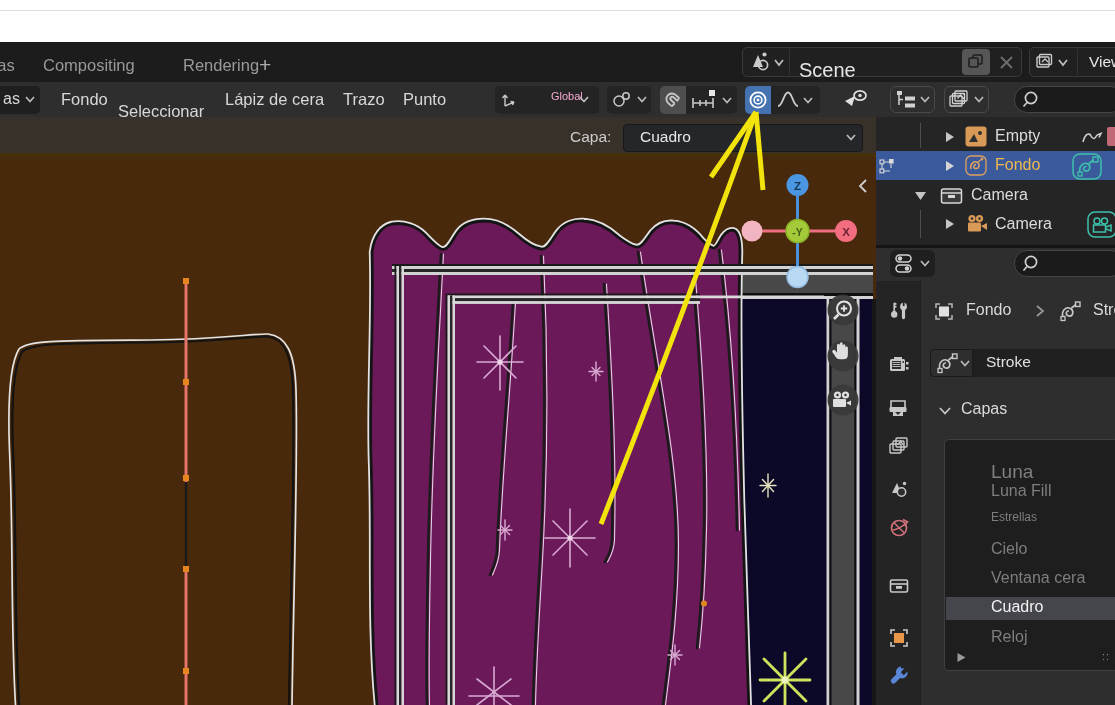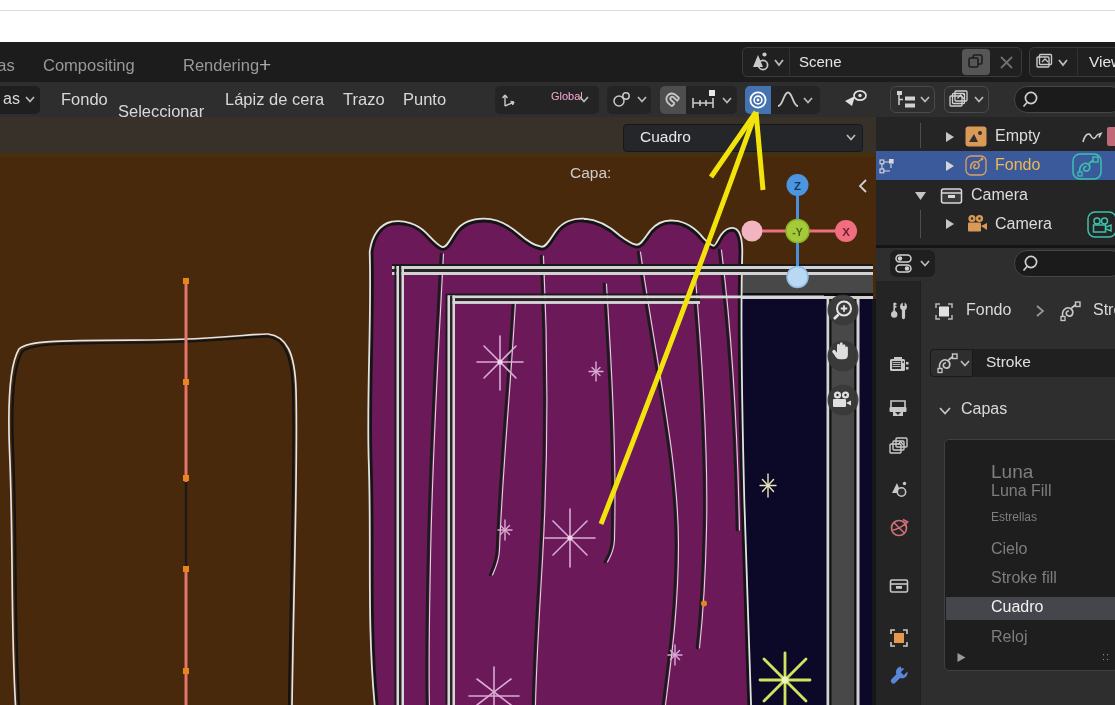--- a/index.html
+++ b/index.html
@@ -22,21 +22,21 @@
     <div class="txt" style="left:259px;top:11px;font-size:21px;color:#aaaaaa;">+</div>
 
     <div class="abs" style="left:742px;top:5px;width:280px;height:30px;background:#202020;border:1px solid #3a3a3a;border-radius:5px;box-sizing:border-box;"></div>
     <svg class="abs" style="left:746px;top:7px;" width="42" height="26" viewBox="0 0 42 26">
       <path d="M7 18 L12 6 L17 18 Z" fill="#c9c9c9"></path>
       <circle cx="17" cy="16" r="4.6" fill="none" stroke="#c9c9c9" stroke-width="1.7"></circle>
       <circle cx="18.5" cy="5.5" r="2.1" fill="#c9c9c9"></circle>
       <path d="M29 11 l4 5 l4 -5" fill="none" stroke="#bbbbbb" stroke-width="1.8"></path>
     </svg>
     <div class="abs" style="left:789px;top:7px;width:1px;height:26px;background:#323232;"></div>
-    <div class="txt" style="left:799px;top:11px;font-size:15px;color:#e5e5e5;">Scene</div>
+    <div class="txt" style="left:799px;top:17px;font-size:20px;color:#e5e5e5;">Scene</div>
     <div class="abs" style="left:962px;top:7px;width:28px;height:26px;background:#565656;border-radius:4px;"></div>
     <svg class="abs" style="left:966px;top:10px;" width="20" height="20" viewBox="0 0 20 20">
       <rect x="3" y="6" width="9" height="9" rx="1.5" fill="none" stroke="#1e1e1e" stroke-width="1.6"></rect>
       <path d="M7 6 V4.5 a1.5 1.5 0 0 1 1.5 -1.5 h6 a1.5 1.5 0 0 1 1.5 1.5 v6 a1.5 1.5 0 0 1 -1.5 1.5 H12" fill="none" stroke="#1e1e1e" stroke-width="1.6"></path>
     </svg>
     <svg class="abs" style="left:996px;top:10px;" width="22" height="22" viewBox="0 0 22 22">
       <path d="M5 5 L16 16 M16 5 L5 16" stroke="#6f6f6f" stroke-width="1.8"></path>
     </svg>
 
     <div class="abs" style="left:1029px;top:5px;width:100px;height:30px;background:#202020;border:1px solid #3a3a3a;border-radius:5px;box-sizing:border-box;"></div>
@@ -294,21 +294,21 @@
         <circle cx="845.5" cy="395" r="1.2" fill="#2b2b2b"></circle>
         <rect x="833" y="399" width="13" height="8" rx="1" fill="#e0e0e0"></rect>
         <path d="M846 403 l5 -2.5 v5 z" fill="#e0e0e0"></path>
       </g>
     </g>
 
     <path d="M866 180 l-6 6 l6 6" fill="none" stroke="#d0d0d0" stroke-width="1.8"></path>
   </svg>
 
   <div class="abs" style="left:0;top:117px;width:876px;height:36px;z-index:5;">
-    <div class="txt" style="left:570px;top:11px;font-size:15.5px;color:#cccccc;margin-top:36px;">Capa:</div>
+    <div class="txt" style="left:570px;top:11px;font-size:15.5px;color:#cccccc;">Capa:</div>
     <div class="abs" style="left:623px;top:7px;width:240px;height:28px;background:#24262a;border:1px solid #17181a;border-radius:4px;box-sizing:border-box;"></div>
     <div class="txt" style="left:640px;top:11px;font-size:15.5px;color:#e8e8e8;">Cuadro</div>
     <svg class="abs" style="left:845px;top:16px;" width="12" height="9" viewBox="0 0 12 9">
         <path d="M2 2 l4 4.5 L10 2" fill="none" stroke="#bbbbbb" stroke-width="1.7"></path>
       </svg>
   </div>
 
   <div class="abs" style="left:876px;top:82px;width:239px;height:206px;background:#252525;">
 
     <div class="abs" style="left:0;top:0;width:239px;height:35px;background:#2e2e2e;"></div>
@@ -506,21 +506,21 @@
     <svg class="abs" style="left:62px;top:158px;" width="14" height="12" viewBox="0 0 14 12">
         <path d="M2 3 l5 5.5 L12 3" fill="none" stroke="#c8c8c8" stroke-width="1.7"></path>
       </svg>
     <div class="txt" style="left:85px;top:153px;font-size:16px;color:#dadada;">Capas</div>
 
     <div class="abs" style="left:68px;top:192px;width:175px;height:232px;background:#1e1e1e;border:1px solid #404040;border-radius:5px;box-sizing:border-box;"></div>
     <div class="txt" style="left:115px;top:214px;font-size:19px;color:#7e7e7e;">Luna</div>
     <div class="txt" style="left:115px;top:235px;font-size:16px;color:#7e7e7e;">Luna Fill</div>
     <div class="txt" style="left:115px;top:263px;font-size:12px;color:#7e7e7e;">Estrellas</div>
     <div class="txt" style="left:115px;top:293px;font-size:16px;color:#7e7e7e;">Cielo</div>
-    <div class="txt" style="left:115px;top:322px;font-size:16px;color:#7e7e7e;">Stroke fill</div>
+    <div class="txt" style="left:115px;top:322px;font-size:16px;color:#7e7e7e;">Ventana cera</div>
     <div class="abs" style="left:70px;top:350px;width:171px;height:23px;background:#45454c;"></div>
     <div class="txt" style="left:115px;top:351px;font-size:16px;color:#f2f2f2;">Cuadro</div>
     <div class="txt" style="left:115px;top:381px;font-size:16px;color:#7e7e7e;">Reloj</div>
     <svg class="abs" style="left:80px;top:405px;" width="11" height="11" viewBox="0 0 11 11">
         <path d="M1.5 1 L9.5 5.5 L1.5 10 Z" fill="#9a9a9a"></path>
       </svg>
     <div class="txt" style="left:226px;top:403px;font-size:11px;color:#8a8a8a;letter-spacing:1px;">::</div>
   </div>
 
   <svg class="abs" style="left:0;top:0;z-index:50;pointer-events:none;" width="876" height="705" viewBox="0 0 876 705">

